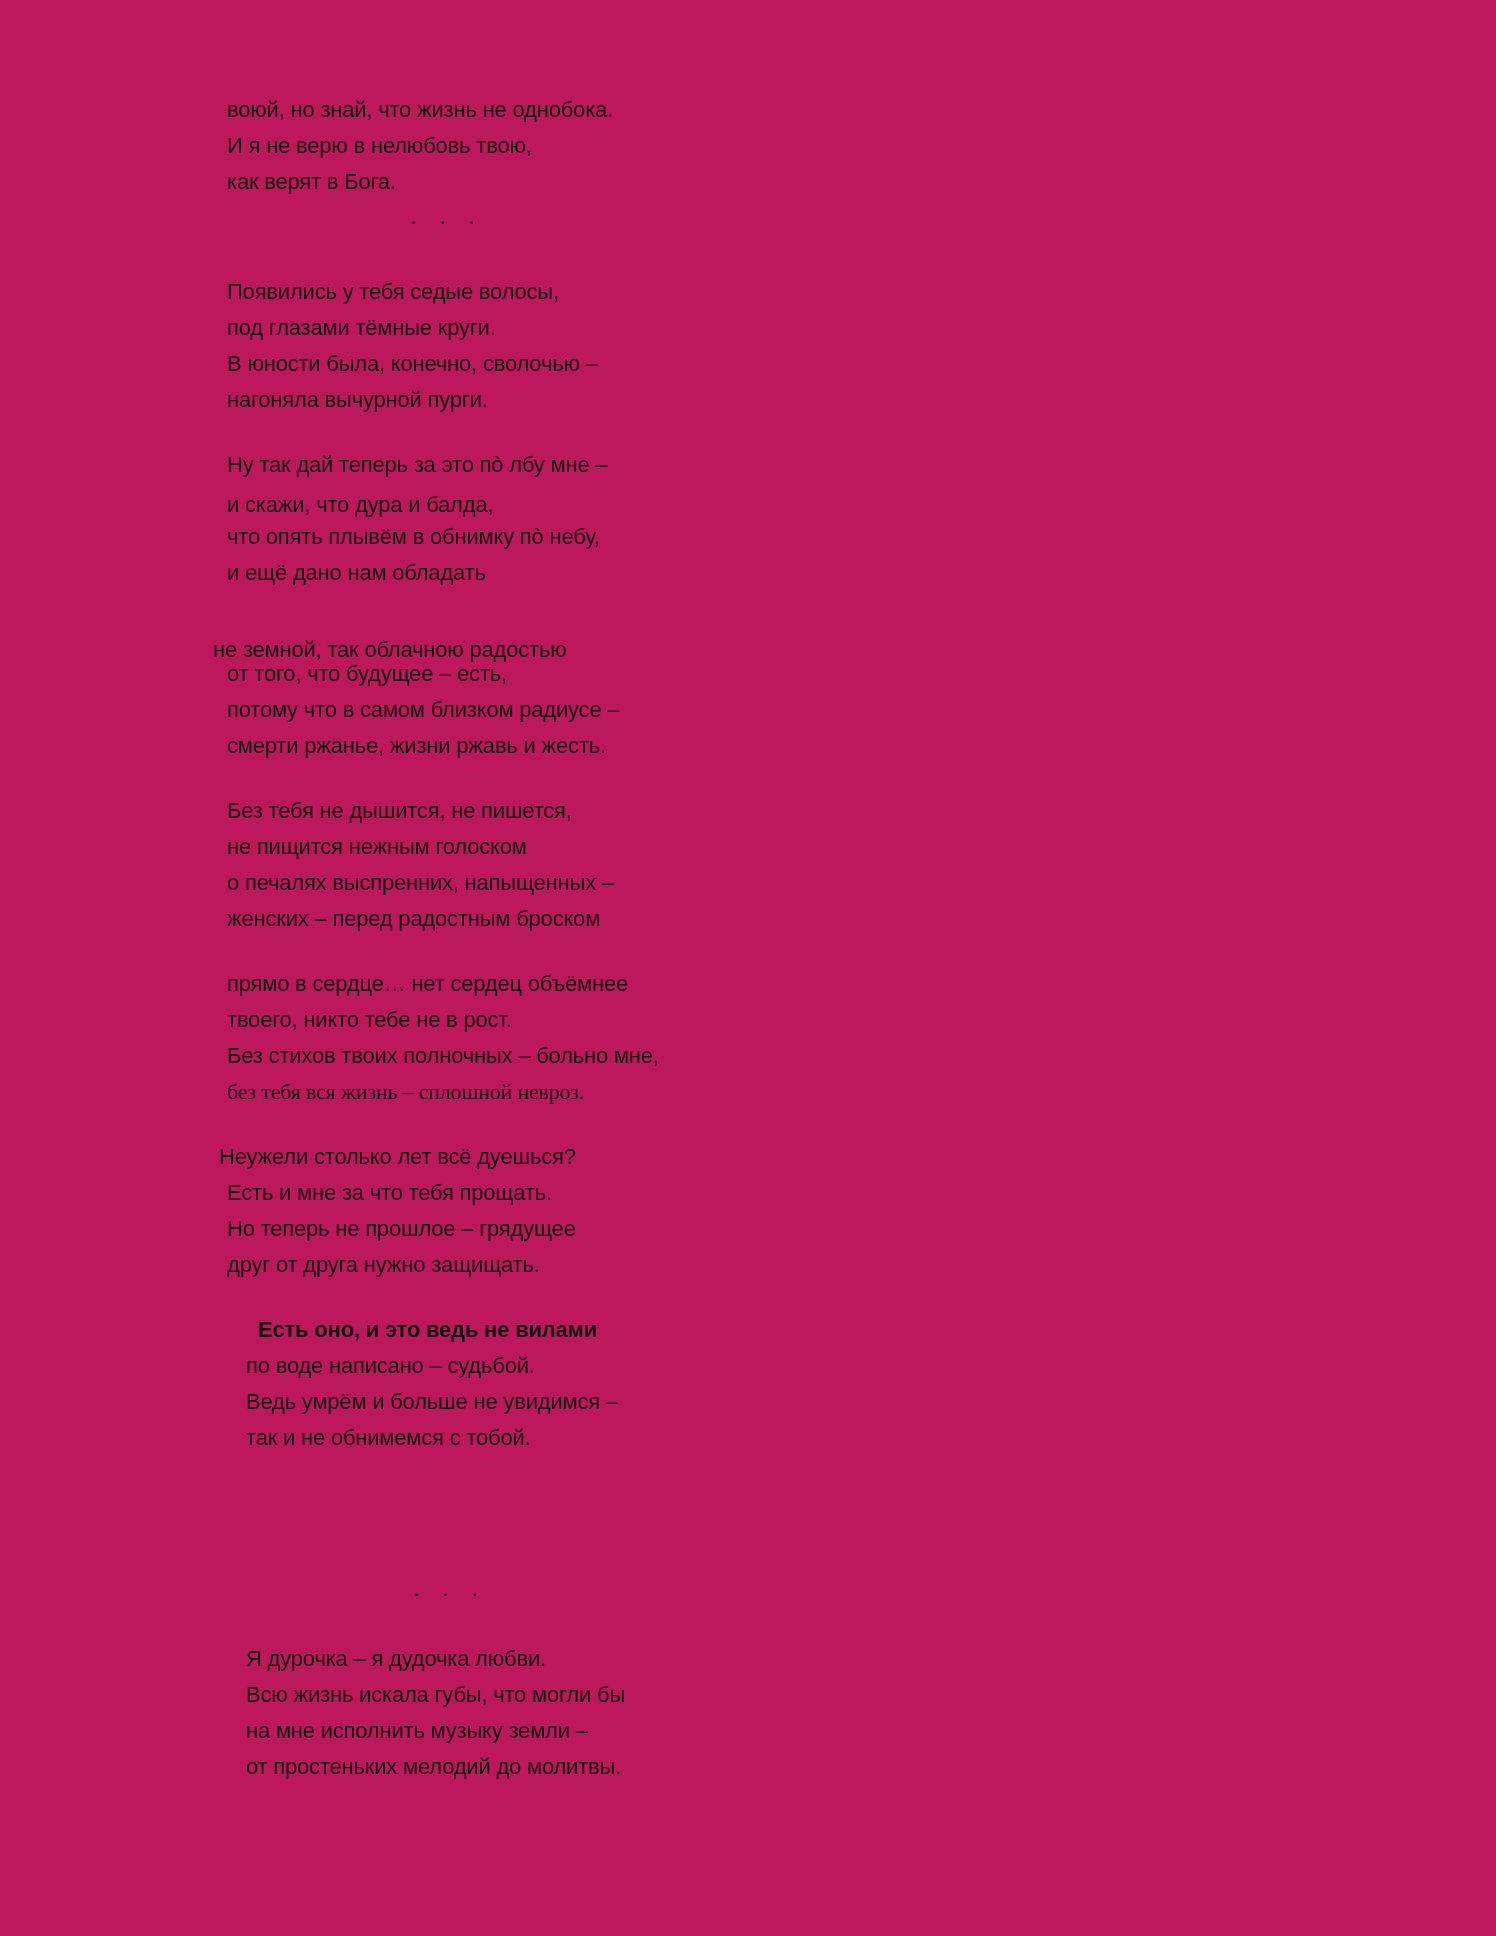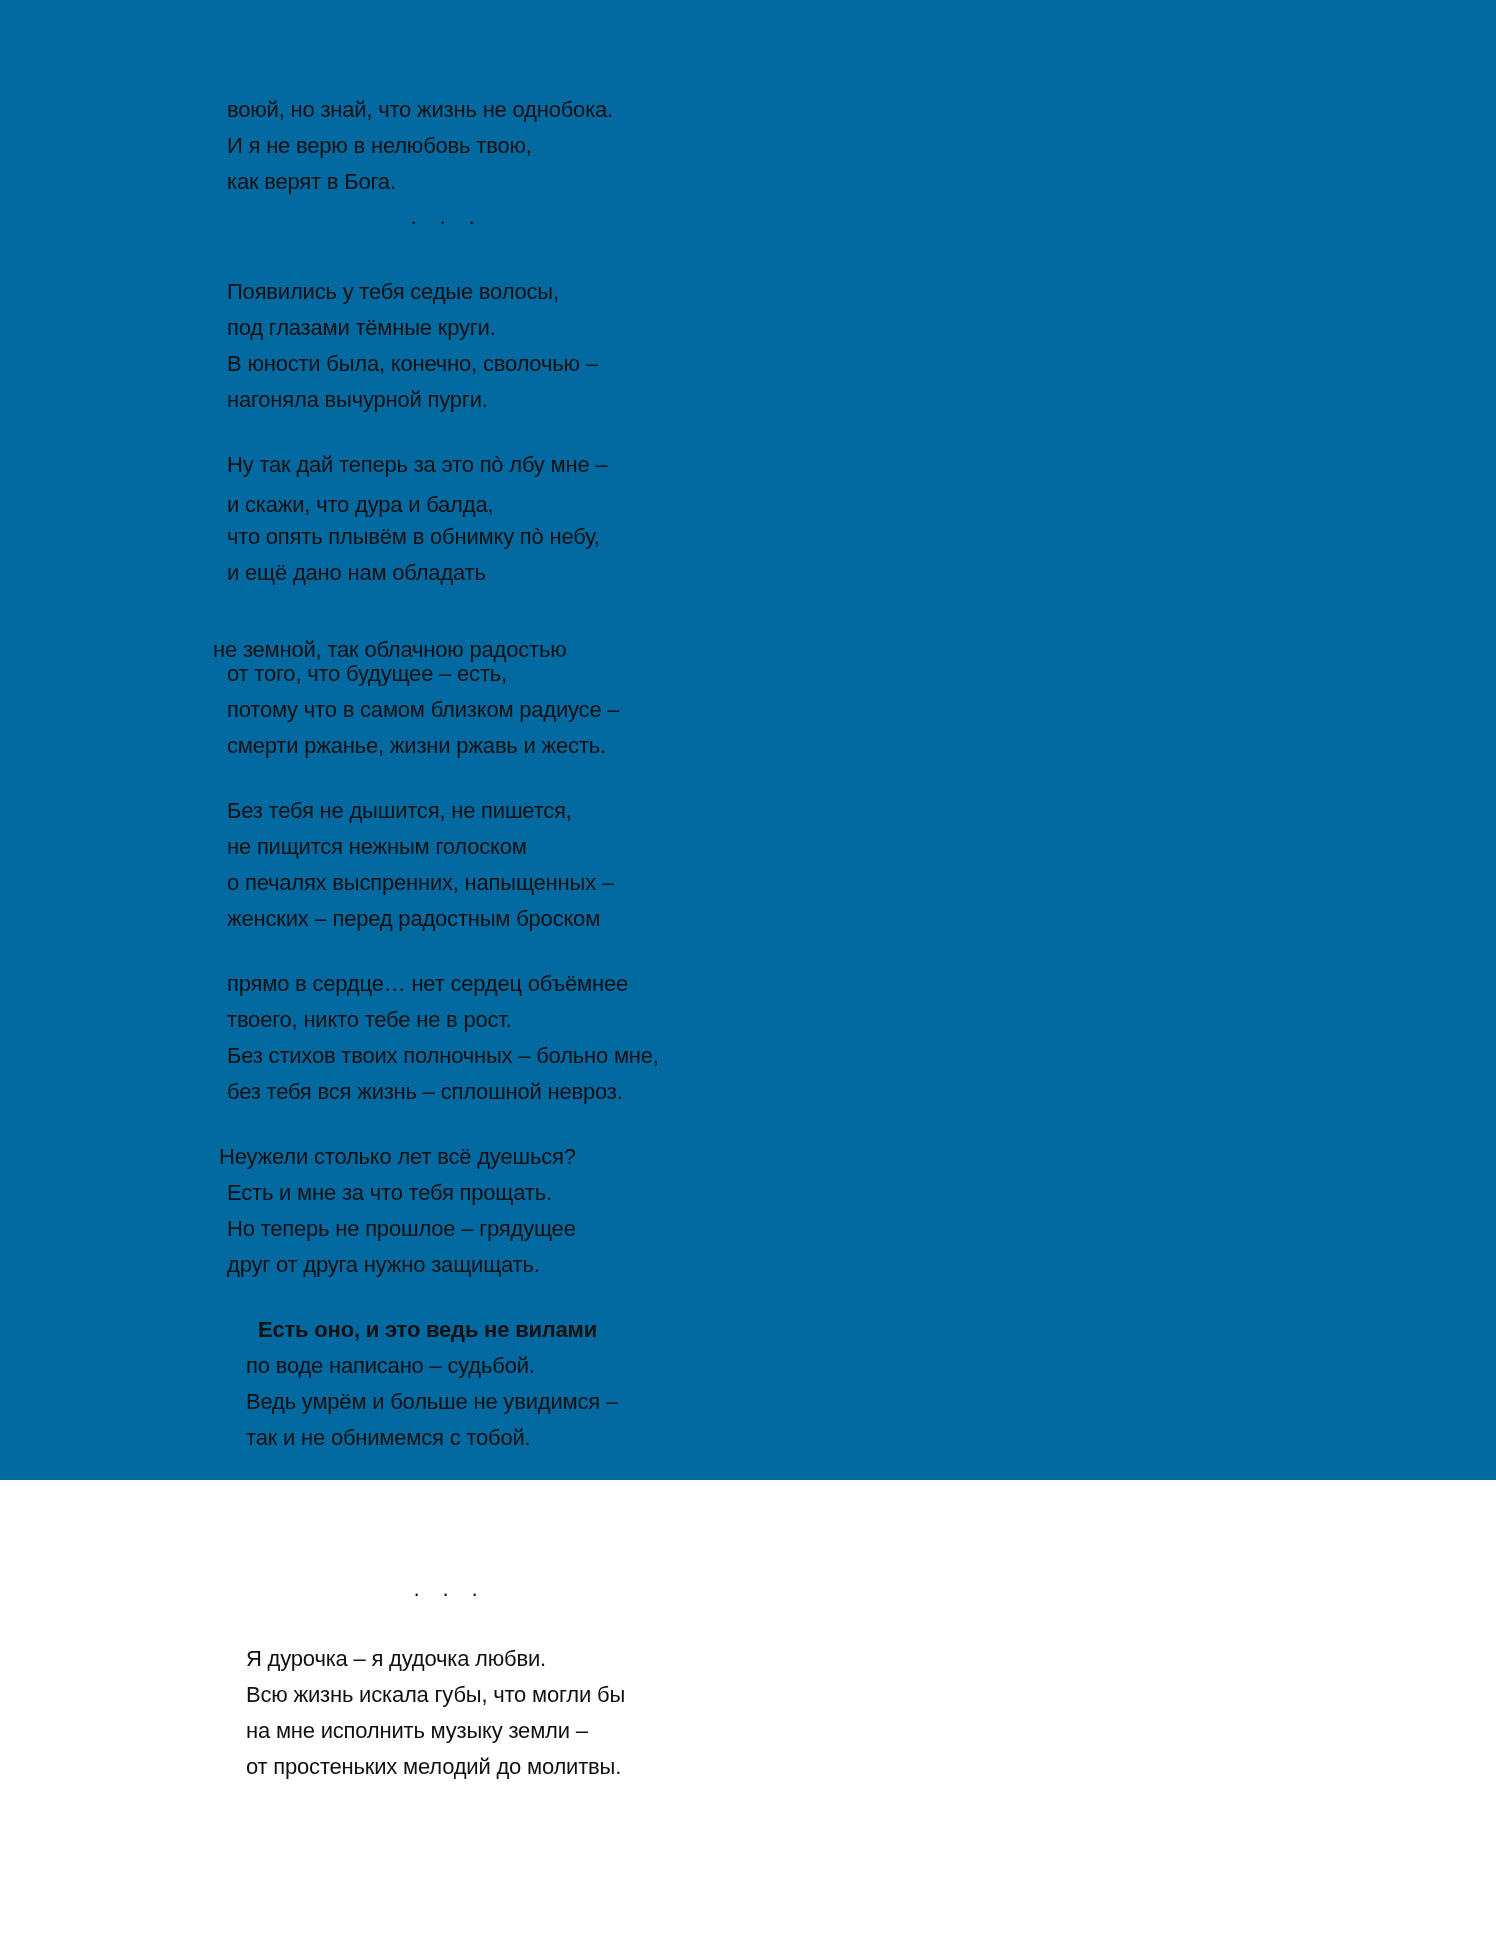--- a/index.html
+++ b/index.html
@@ -1,17 +1,17 @@
 <!DOCTYPE html>
 <html><head>
   <meta charset="utf-8">
   <style>
     html, body { margin: 0; padding: 0; background: #ffffff; }
     body { width: 1496px; height: 1936px; position: relative; overflow: hidden; }
-    .page { position: absolute; left: 0; top: 0; width: 1496px; height: 1480px; background: #0369a1; }
+    .page { position: absolute; left: 0; top: 0; width: 1496px; height: 1936px; background: #be185d; }
     .line {
       position: absolute;
       font-family: "Liberation Sans", sans-serif;
       font-size: 22px;
       color: #111;
       white-space: nowrap;
       line-height: 28px;
       letter-spacing: -0.2px;
     }
     .sep {
@@ -65,21 +65,21 @@
     <div class="line" style="left:227px;top:797px;text-align:center;">Без тебя не дышится, не пишется,</div>
     <div class="line" style="left:227px;top:833px;">не пищится нежным голоском</div>
     <div class="line" style="left:227px;top:869px;">о печалях выспренних, напыщенных –</div>
     <div class="line" style="left:227px;top:905px;">женских – перед радостным броском</div>
   </div>
 
   <div>
     <div class="line" style="left:227px;top:970px;">прямо в сердце… нет сердец объёмнее</div>
     <div class="line" style="left:227px;top:1006px;">твоего, никто тебе не в рост.</div>
     <div class="line" style="left:227px;top:1042px;">Без стихов твоих полночных – больно мне,</div>
-    <div class="line" style="left:227px;top:1078px;">без тебя вся жизнь – сплошной невроз.</div>
+    <div class="line" style="left:227px;top:1078px;font-family:Liberation Serif, serif;">без тебя вся жизнь – сплошной невроз.</div>
   </div>
 
   <div>
     <div class="line" style="left:219px;top:1143px;text-align:center;">Неужели столько лет всё дуешься?</div>
     <div class="line" style="left:227px;top:1179px;">Есть и мне за что тебя прощать.</div>
     <div class="line" style="left:227px;top:1215px;">Но теперь не прошлое – грядущее</div>
     <div class="line" style="left:227px;top:1251px;">друг от друга нужно защищать.</div>
   </div>
 
   <div>

